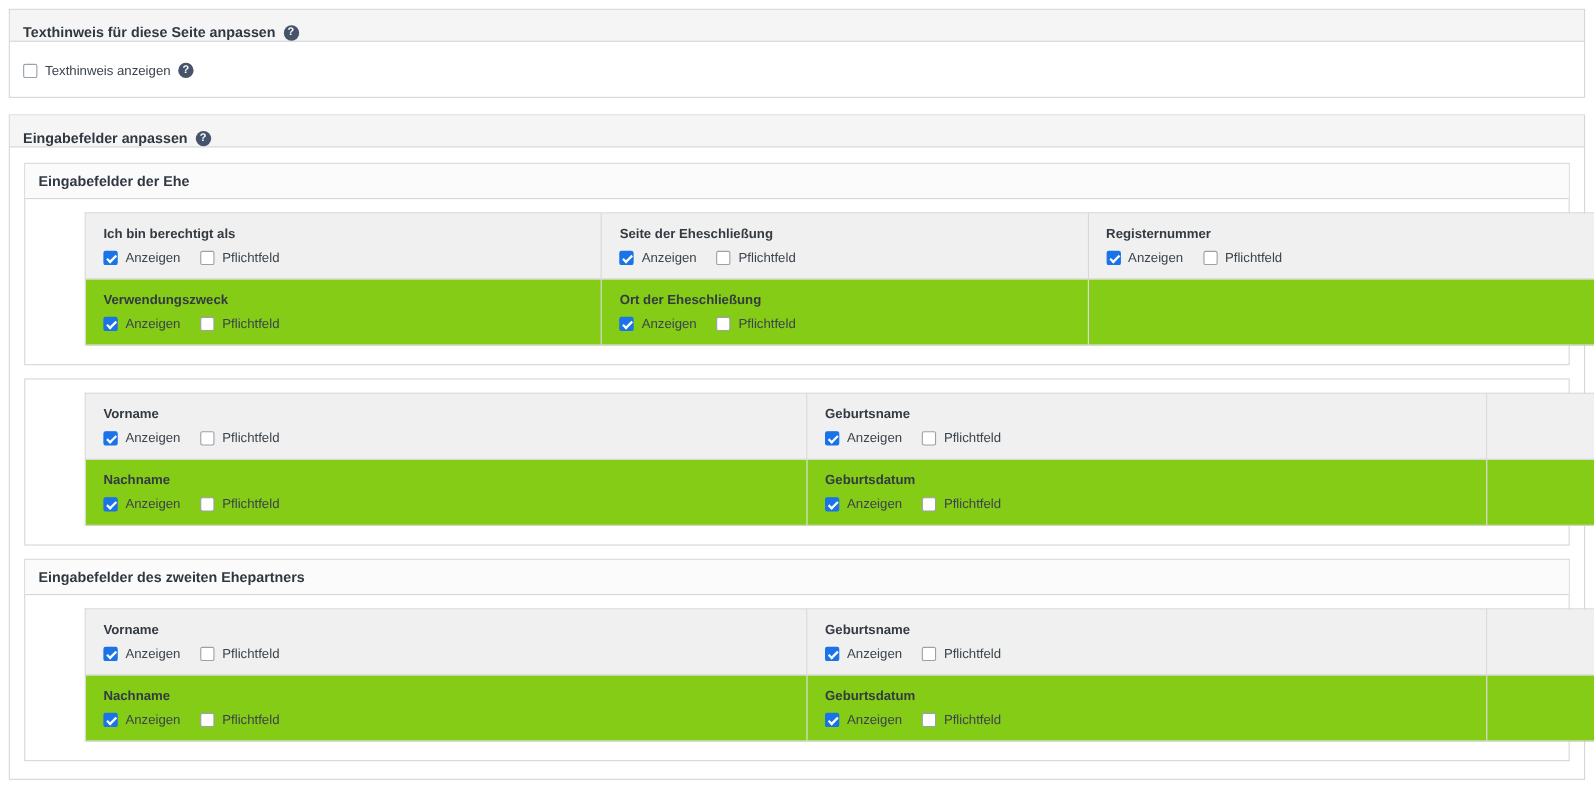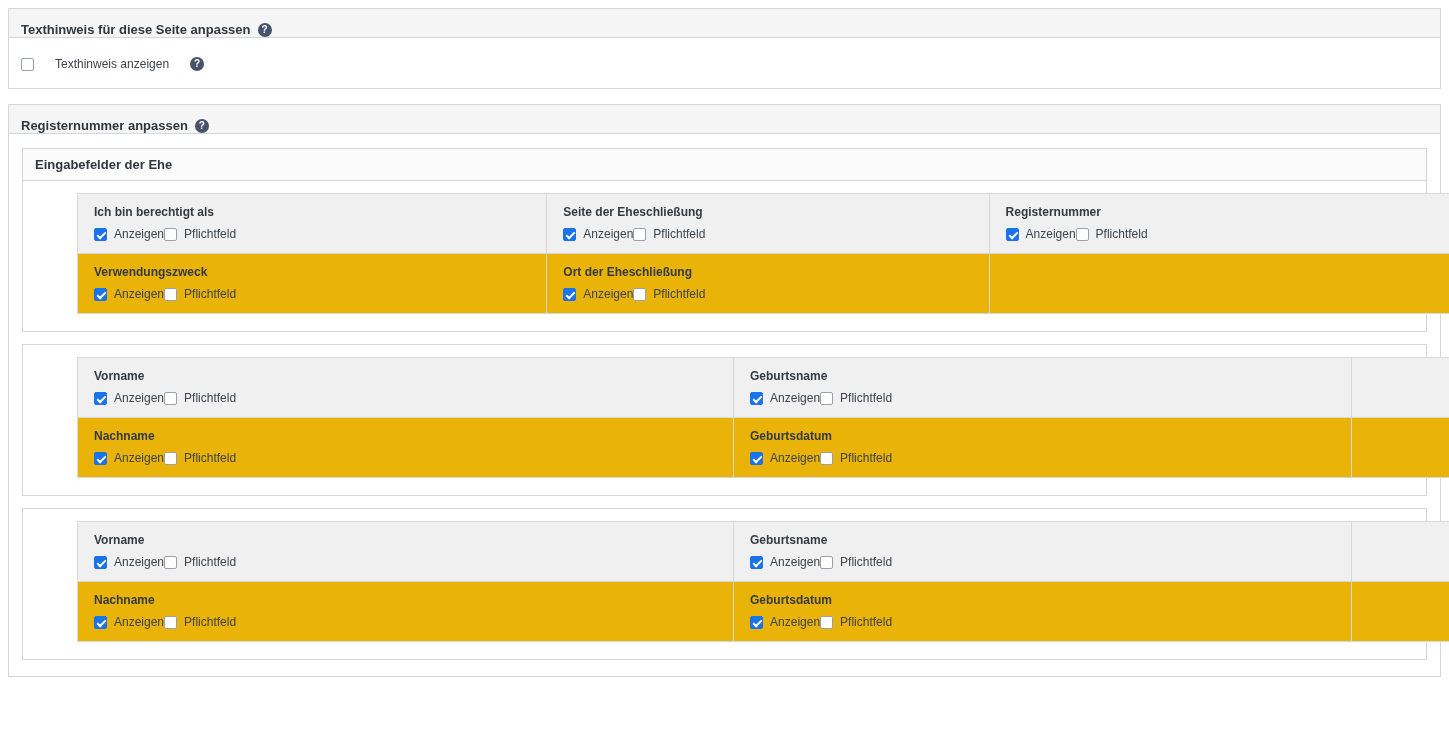--- a/index.html
+++ b/index.html
@@ -32,43 +32,43 @@
   .subcard-header {
     background:#fbfbfb; border-bottom:1px solid #d5d6d7;
     height:32px; padding:0 12px; display:flex; align-items:center;
     font-size:13px; font-weight:bold; color:#2f3740;text-align:right;
   }
   .subcard-body { padding:12px 10px 17px; }
 
   table.fields { width:100%; border-collapse:collapse; table-layout:fixed;margin-left:44px; }
   table.fields td {
     border:1px solid #d8d8d8; vertical-align:top;
-    padding:11px 16px 12px; height:56px; background:#eab308;
+    padding:11px 16px 12px; height:56px; background:#84cc16;
   }
   table.fields tr.stripe td { background:#f0f0f0; }
 
   .fieldlabel { font-weight:bold; font-size:12px; color:#333a42; margin-bottom:8px; white-space:nowrap; }
-  .checks { display:flex; align-items:center; }
+  .checks { display:flex; align-items:center; gap:18px; }
   .check { display:inline-flex; align-items:center; gap:7px; cursor:pointer; color:#3c444c; white-space:nowrap; }
   .box {
     width:13px; height:13px; border:1px solid #9aa1a9; border-radius:2px;
     background:#fff; position:relative; flex:0 0 auto;
   }
   .box.checked { background:#1a73e8; border-color:#1a73e8; }
   .box.checked::after {
     content:""; position:absolute; left:4px; top:1px;
     width:3px; height:7px; border:solid #fff; border-width:0 2px 2px 0;
     transform:rotate(45deg);
   }
   .help {
     width:14px; height:14px; border-radius:50%; background:#46536a; color:#fff;
     display:inline-flex; align-items:center; justify-content:center;
     font-size:10px; font-weight:bold; line-height:1; flex:0 0 auto; cursor:pointer;
   }
-  .checkbox-line { display:flex; align-items:center; gap:21px; }
+  .checkbox-line { display:flex; align-items:center; gap:7px; }
   .checkbox-line .lbl { color:#3c444c; }
 
   
   .col-t1-a { width:33.96%; } .col-t1-b { width:32.00%; } .col-t1-c { width:34.04%; }
   .col-t2-a { width:47.47%; } .col-t2-b { width:44.73%; } .col-t2-c { width:7.80%; }
 </style>
 </head>
 <body>
 
 <div class="page">
@@ -82,21 +82,21 @@
       <label class="checkbox-line check">
         <span class="box"></span>
         <span class="lbl">Texthinweis anzeigen</span>
         <span class="help">?</span>
       </label>
     </div>
   </section>
 
   <section class="card card-eingabefelder">
     <div class="card-header">
-      <span>Registernummer anpassen</span>
+      <span>Eingabefelder anpassen</span>
       <span class="help">?</span>
     </div>
     <div class="card-body-eingabefelder">
 
       <div class="subcard">
         <div class="subcard-header">
           <span>Eingabefelder der Ehe</span>
         </div>
         <div class="subcard-body">
           <table class="fields">
@@ -247,20 +247,23 @@
                 </div>
               </td>
               <td></td>
             </tr>
           </tbody>
             </table>
         </div>
       </div>
 
       <div class="subcard">
+        <div class="subcard-header">
+          <span>Eingabefelder des zweiten Ehepartners</span>
+        </div>
         <div class="subcard-body">
           <table class="fields">
             <colgroup>
                 <col class="col-t2-a">
                 <col class="col-t2-b">
                 <col class="col-t2-c">
               </colgroup>
             <tbody>
                 <tr class="stripe">
               <td>

